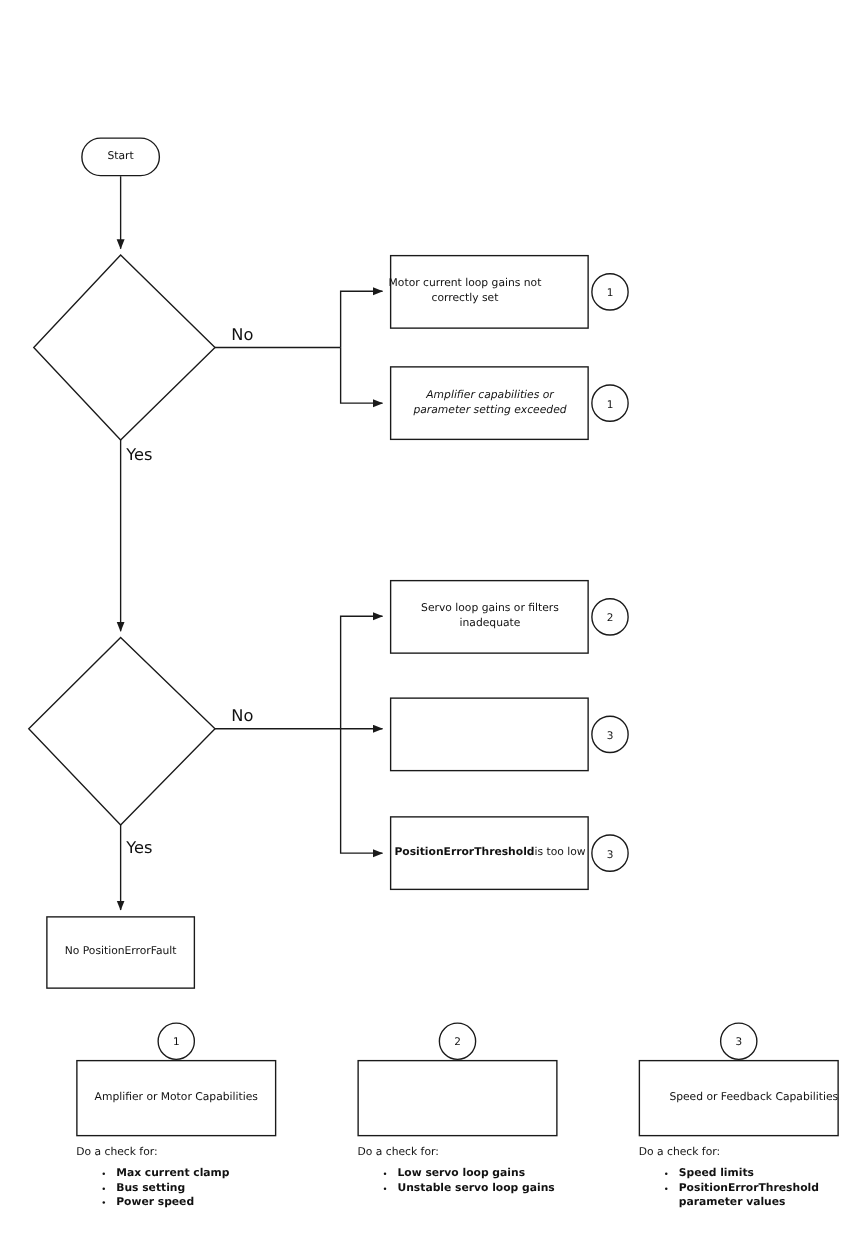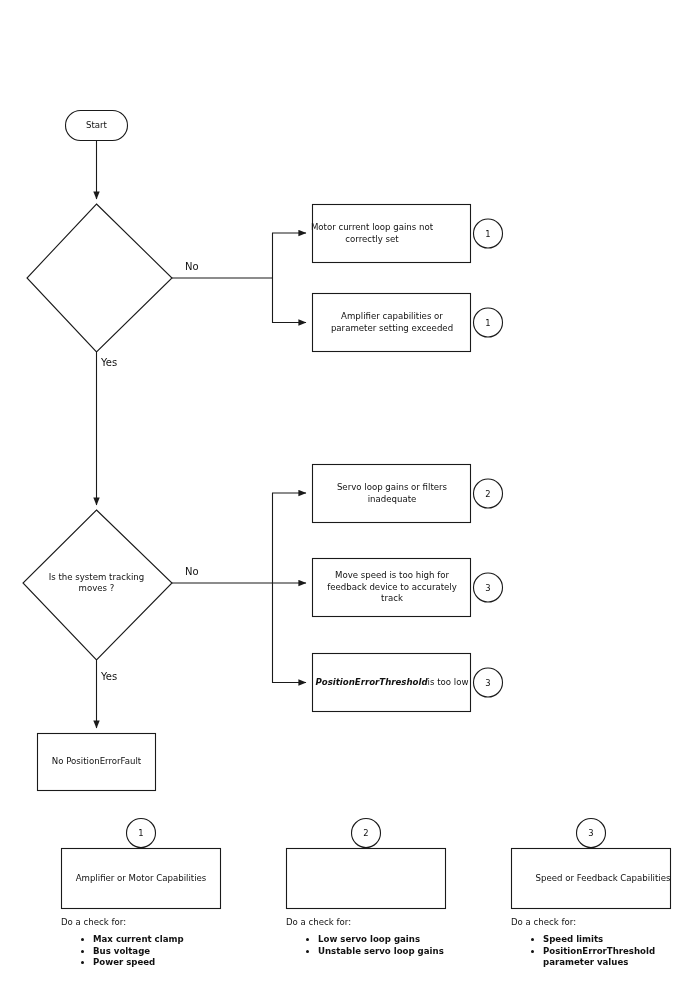--- a/index.html
+++ b/index.html
@@ -56,21 +56,21 @@
   .circle-num {
     position: absolute;
     font-size: 8.4px;
     text-align: center;
     display: flex;
     align-items: center;
     justify-content: center;
   }
   .edge-label {
     position: absolute;
-    font-size: 10px;
+    font-size: 13px;
     color: #111111;
     white-space: nowrap;
   }
   .legend-caption {
     position: absolute;
     font-size: 8.6px;
     color: #111111;
     white-space: nowrap;
   }
   .legend-list {
@@ -82,21 +82,20 @@
     color: #111111;
     list-style-type: disc;
   }
   .legend-list li {
     margin: 0;
     padding: 0;
     font-weight: bold;
   }
   .bold-term {
     font-weight: bold;
-    font-style: italic;
   }
   .nowrap-text {
     white-space: nowrap;
   }
 </style>
 </head>
 <body>
 
 <div id="flow-root">
 
@@ -159,54 +158,49 @@
 
 
   <div class="edge-label" style="left:185px; top:261px;">No</div>
 
   <div class="edge-label" style="left:101px; top:357px;">Yes</div>
 
   <div class="node-text" style="left:296px; top:205px; width:152px; height:57px;">Motor current loop gains not
 correctly set</div>
   <div class="circle-num" style="left:473px; top:219px; width:30px; height:29px;">1</div>
 
-  <div class="node-text" style="left:316px; top:294px; width:152px; height:57px;">Amplifier capabilities or
+  <div class="node-text" style="left:316px; top:294px; width:152px; height:57px;font-style:italic;">Amplifier capabilities or
 parameter setting exceeded</div>
   <div class="circle-num" style="left:473px; top:308px; width:30px; height:29px;">1</div>
 
-  <div class="node-text" style="left:26px; top:566px; width:141px; height:34px;">Is the system tracking
-moves ?</div>
 
   <div class="edge-label" style="left:185px; top:566px;">No</div>
 
   <div class="edge-label" style="left:101px; top:671px;">Yes</div>
 
   <div class="node-text" style="left:316px; top:465px; width:152px; height:57px;">Servo loop gains or filters
 inadequate</div>
   <div class="circle-num" style="left:473px; top:479px; width:30px; height:29px;">2</div>
 
-  <div class="node-text" style="left:316px; top:559px; width:152px; height:57px;">Move speed is too high for
-feedback device to accurately
-track</div>
   <div class="circle-num" style="left:473px; top:573px; width:30px; height:29px;">3</div>
 
   <div class="node-text nowrap-text" style="left:308px; top:654px; width:168px; height:57px;">
     <span class="bold-term">PositionErrorThreshold</span>
       <span> is too low</span>
   </div>
   <div class="circle-num" style="left:473px; top:668px; width:30px; height:29px;">3</div>
 
   <div class="node-text" style="left:40px; top:734px; width:113px; height:56px;">No PositionErrorFault</div>
 
   <div class="circle-num" style="left:126px; top:818px; width:30px; height:29px;">1</div>
   <div class="node-text" style="left:63px; top:849px; width:156px; height:59px;">Amplifier or Motor Capabilities</div>
   <div class="legend-caption" style="left:61px; top:917px;">Do a check for:</div>
   <ul class="legend-list" style="left:61px; top:934px; width:200px;">
     <li>Max current clamp</li>
-    <li>Bus voltage</li>
+    <li>Bus setting</li>
     <li>Power speed</li>
   </ul>
 
   <div class="circle-num" style="left:351px; top:818px; width:30px; height:29px;">2</div>
   <div class="legend-caption" style="left:286px; top:917px;">Do a check for:</div>
   <ul class="legend-list" style="left:286px; top:934px; width:210px;">
     <li>Low servo loop gains</li>
     <li>Unstable servo loop gains</li>
   </ul>
 

